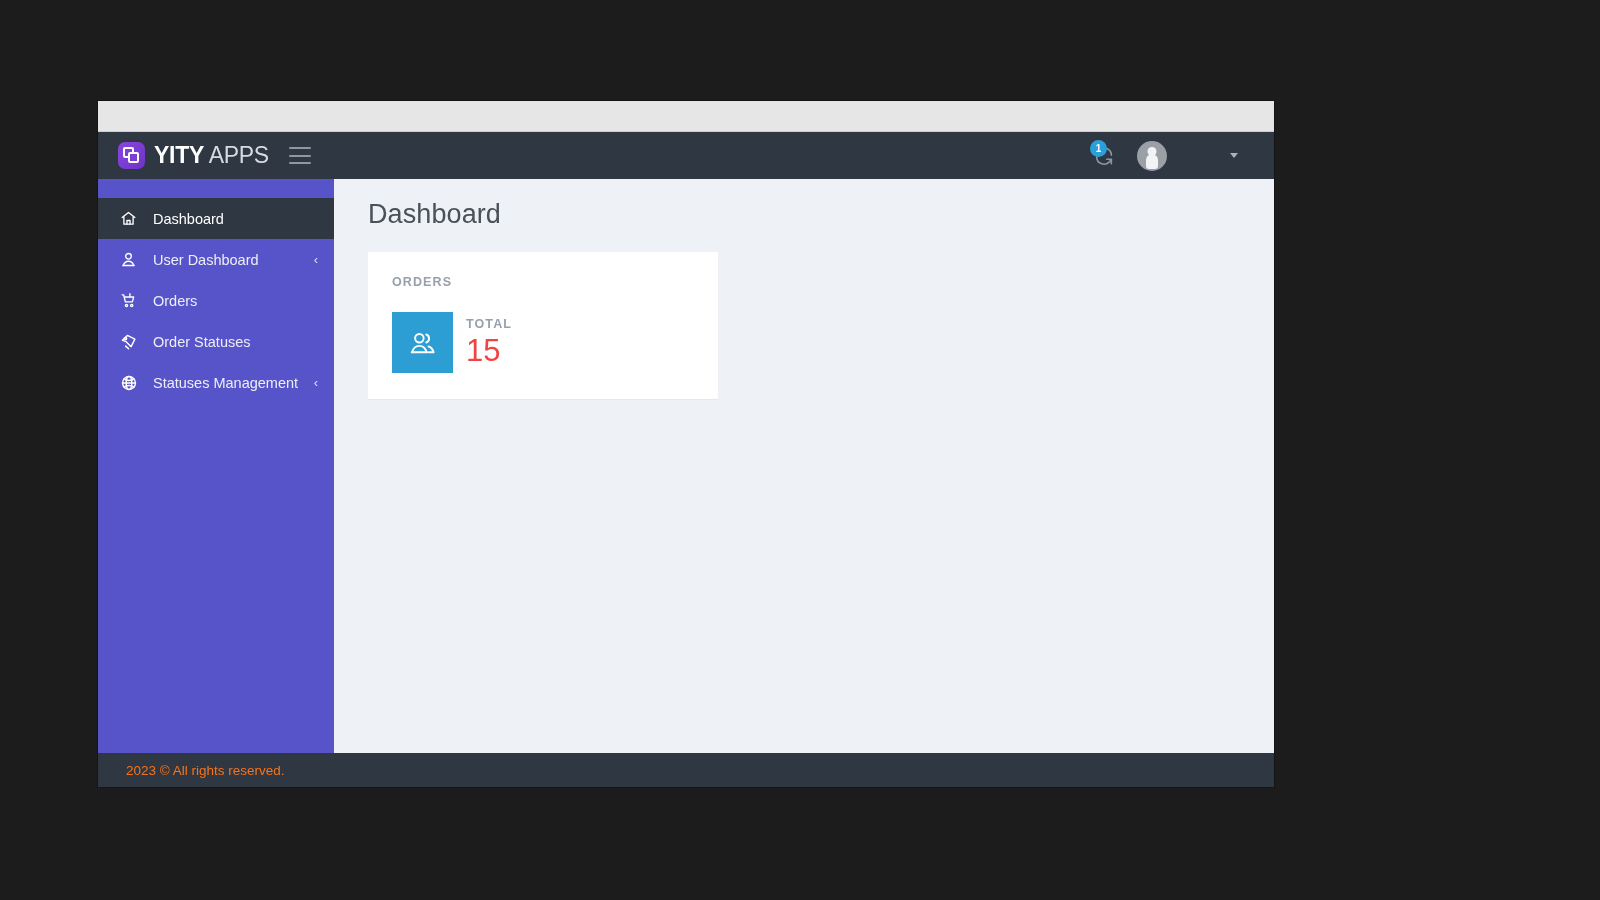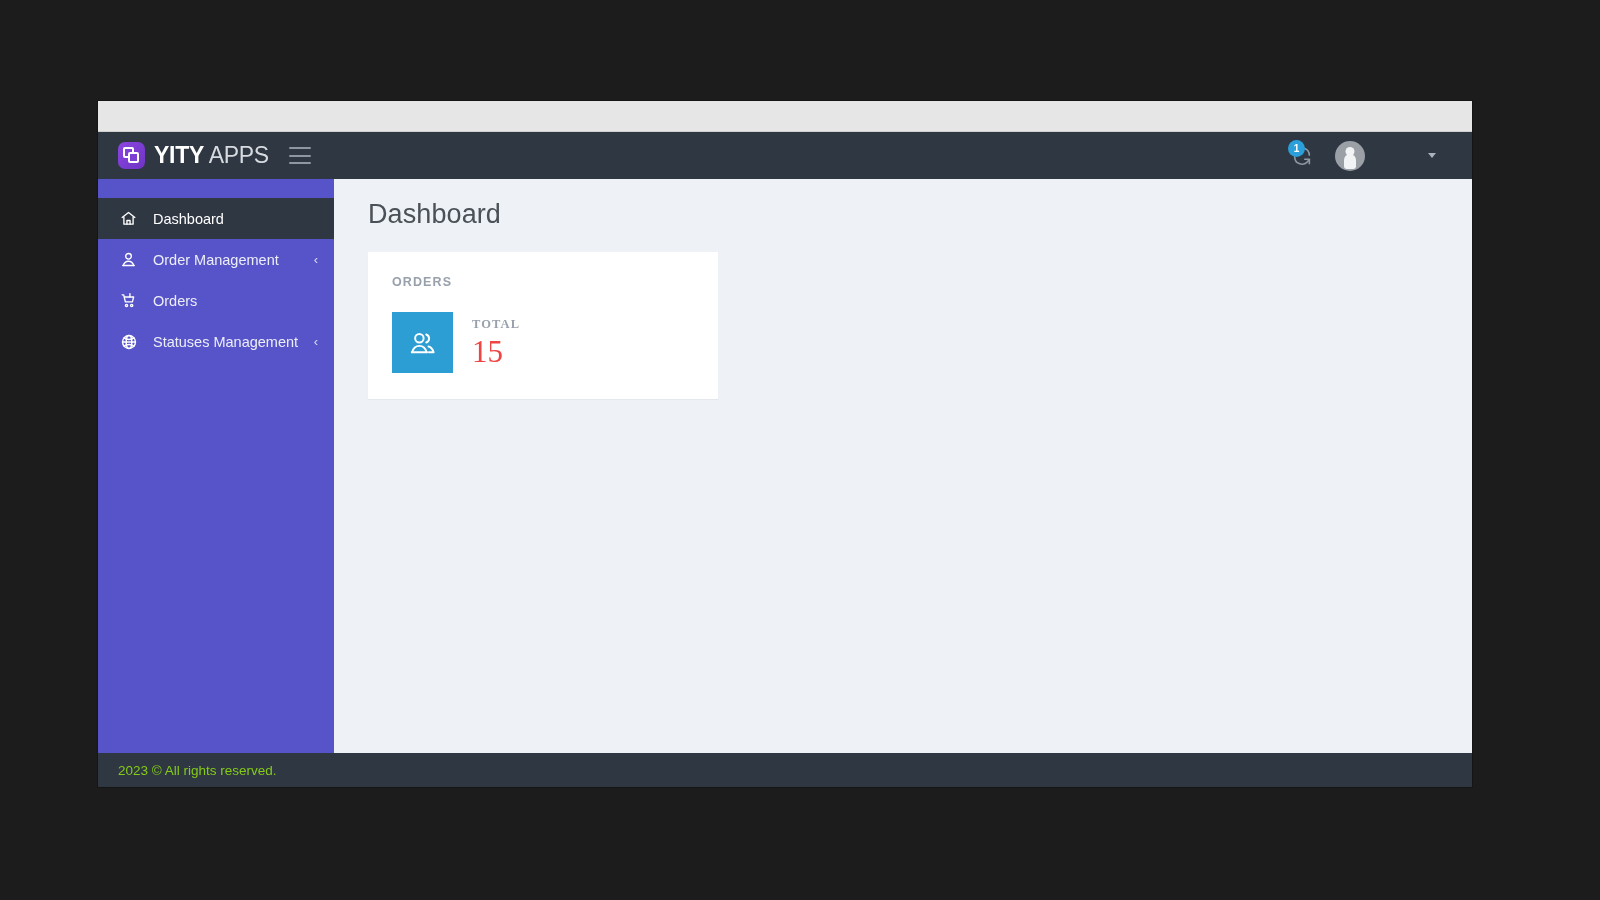--- a/index.html
+++ b/index.html
@@ -18,21 +18,21 @@
     width: 1600px;
     height: 900px;
     background: #1c1c1c;
   }
 
   
   #window {
     position: absolute;
     left: 98px;
     top: 101px;
-    width: 1374px;
+    width: 1176px;
     height: 686px;
     background: #ffffff;
     box-shadow: 0 0 0 1px rgba(0,0,0,0.25);
     overflow: hidden;
     display: flex;
     flex-direction: column;
   }
 
   
   #browser-chrome {
@@ -269,21 +269,21 @@
     width: 61px;
     height: 61px;
     background: #2d9ed3;
     display: flex;
     align-items: center;
     justify-content: center;
     flex: 0 0 auto;
     color: #ffffff;
   }
   .stat-tile svg { display: block; }
-  .stat-info { margin-left: 19px; font-family: Liberation Serif, serif; }
+  .stat-info { margin-left: 13px; }
   .stat-label {
     font-size: 12.5px;
     font-weight: 700;
     letter-spacing: 1.1px;
     color: #97a0ab;
     margin-bottom: 4px;
   }
   .stat-value {
     font-size: 31px;
     font-weight: 400;
@@ -291,22 +291,22 @@
     line-height: 1.05;
   }
 
   
   #footer {
     height: 34px;
     flex: 0 0 auto;
     background: #2e3742;
     display: flex;
     align-items: center;
-    padding-left: 20px;
-    color: #84cc16;
+    padding-left: 28px;
+    color: #f97316;
     font-size: 13.5px;
   }
 </style>
 </head>
 <body>
 
 <div id="desktop">
 
   <div id="window">
 
@@ -369,38 +369,49 @@
         </div>
 
         <div class="nav-item">
           <span class="nav-icon">
             <svg width="17" height="17" viewBox="0 0 24 24" fill="none" stroke="currentColor" stroke-width="1.9" stroke-linecap="round" stroke-linejoin="round">
               <circle cx="12" cy="7.5" r="4"></circle>
               <path d="M4.5 20.5c1.3-4 4-6 7.5-6s6.2 2 7.5 6"></path>
               <line x1="4" y1="20.5" x2="20" y2="20.5"></line>
             </svg>
           </span>
-          <span class="nav-label">Order Management</span>
+          <span class="nav-label">User Dashboard</span>
           <span class="nav-arrow">‹</span>
         </div>
 
         <div class="nav-item">
           <span class="nav-icon">
             <svg width="17" height="17" viewBox="0 0 24 24" fill="none" stroke="currentColor" stroke-width="1.9" stroke-linecap="round" stroke-linejoin="round">
               <path d="M3 4h2.2l2.4 10h9.6"></path>
               <path d="M6.3 7h13l-1.6 6.3"></path>
               <line x1="14" y1="2.5" x2="14" y2="7"></line>
               <circle cx="9.2" cy="19" r="1.6"></circle>
               <circle cx="16.5" cy="19" r="1.6"></circle>
             </svg>
           </span>
           <span class="nav-label">Orders</span>
           <span class="nav-arrow"></span>
         </div>
 
+        <div class="nav-item">
+          <span class="nav-icon">
+            <svg width="18" height="18" viewBox="0 0 24 24" fill="none" stroke="currentColor" stroke-width="1.9" stroke-linecap="round" stroke-linejoin="round">
+              <path d="M3.2 9.8l6.6-6.6 10 5-5 10-6.6-6.6z"></path>
+              <circle cx="7.4" cy="7.4" r="1.5"></circle>
+              <path d="M7.5 17.5l4 3.5"></path>
+            </svg>
+          </span>
+          <span class="nav-label">Order Statuses</span>
+          <span class="nav-arrow"></span>
+        </div>
 
         <div class="nav-item">
           <span class="nav-icon">
             <svg width="18" height="18" viewBox="0 0 24 24" fill="none" stroke="currentColor" stroke-width="1.9" stroke-linecap="round" stroke-linejoin="round">
               <circle cx="12" cy="12" r="8.6"></circle>
               <ellipse cx="12" cy="12" rx="3.7" ry="8.6"></ellipse>
               <line x1="3.4" y1="12" x2="20.6" y2="12"></line>
               <path d="M5.3 6.6c1.8 1.3 4.1 2 6.7 2s4.9-.7 6.7-2"></path>
               <path d="M5.3 17.4c1.8-1.3 4.1-2 6.7-2s4.9.7 6.7 2"></path>
             </svg>

